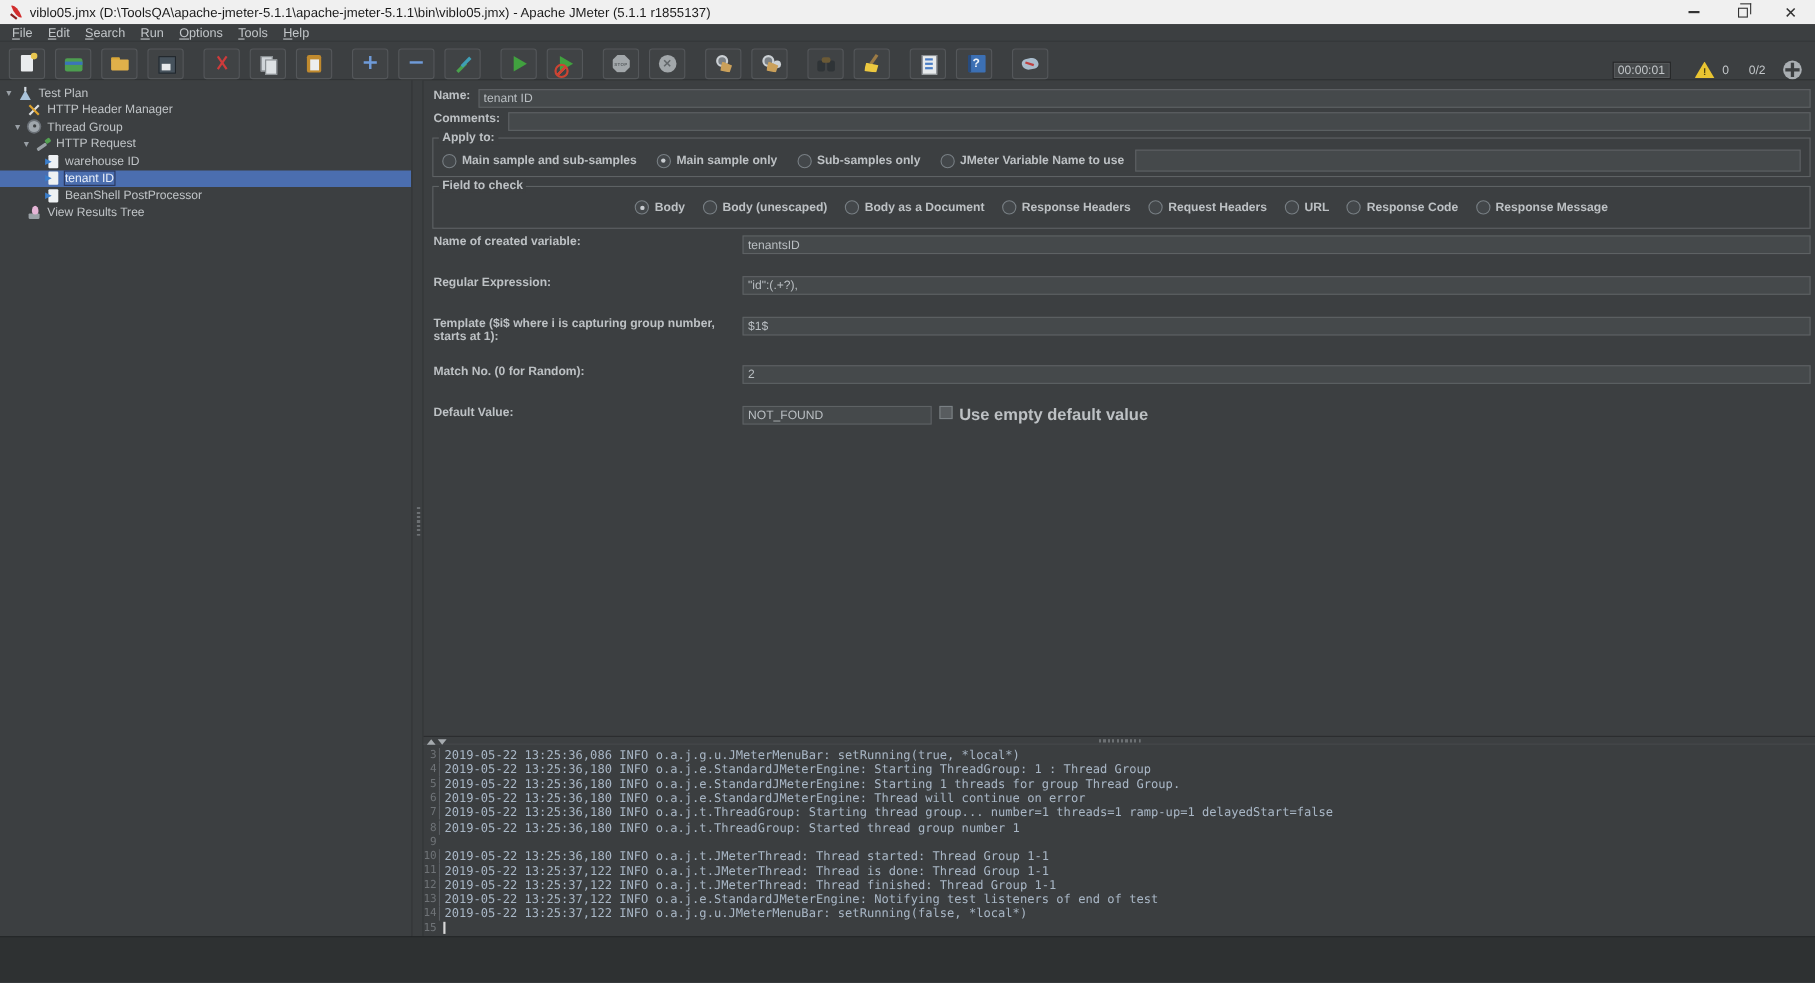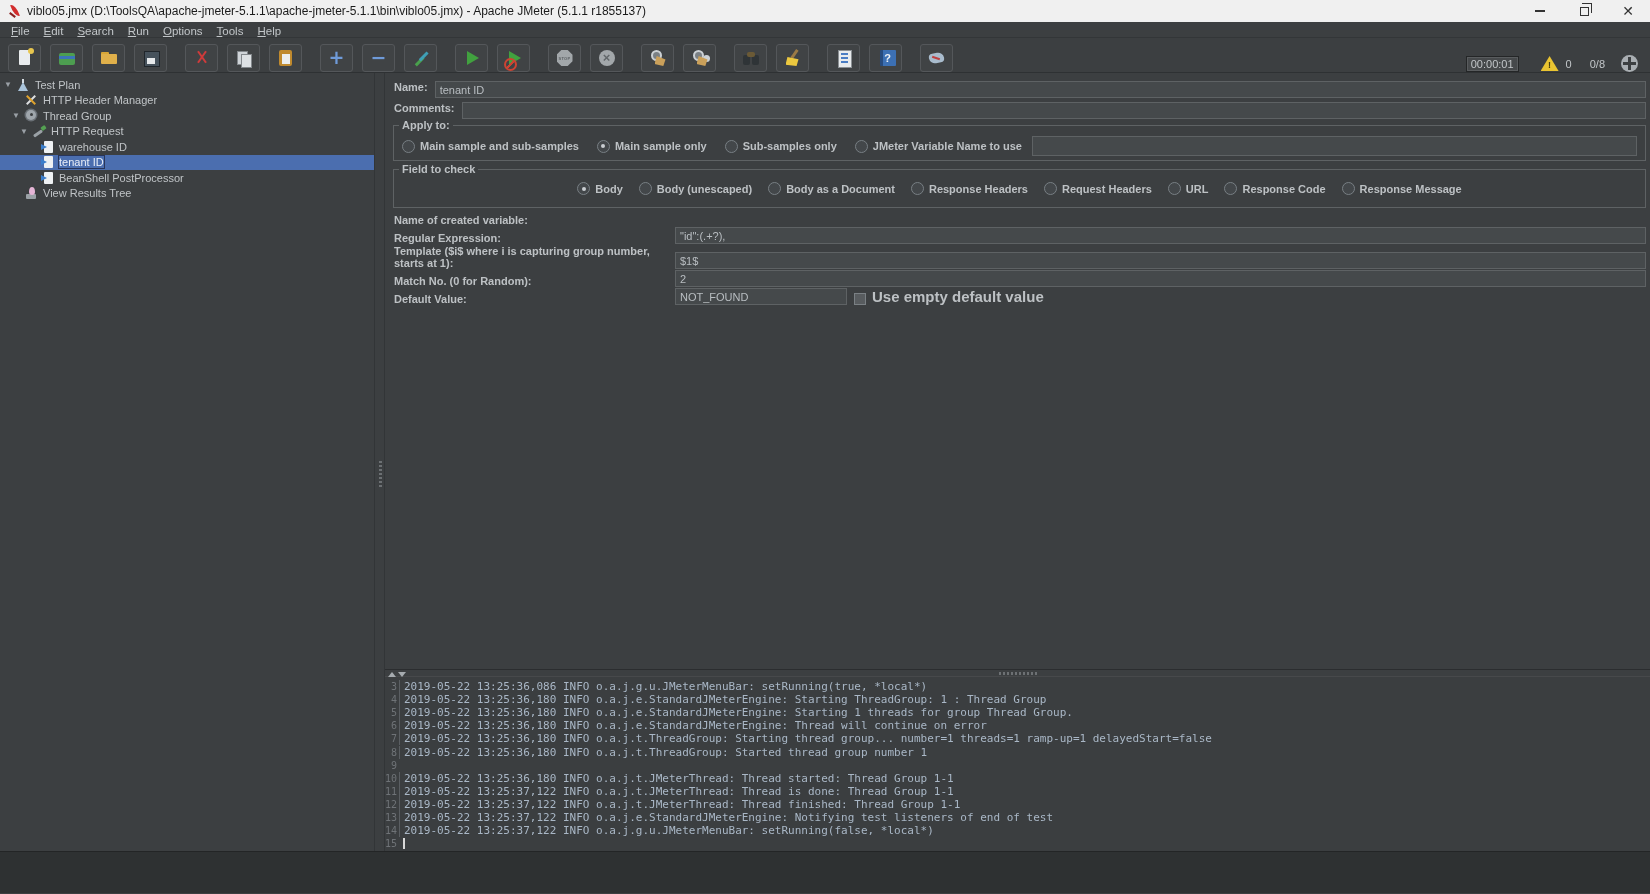--- a/index.html
+++ b/index.html
@@ -118,21 +118,21 @@
   .gb2{margin-top:8px;padding:12px 8px 12px 8px}
   .radio-flex{display:flex;align-items:center}
   .radio-host{display:flex;align-items:center;gap:18px}
   .radio-host.centered{justify-content:center;gap:16px;flex:1}
   .radio-item{display:flex;align-items:center;gap:5px;white-space:nowrap}
   .radio{width:13px;height:13px;border-radius:50%;border:1px solid #787f84;background:#43474a;position:relative;flex:none}
   .radio.on::after{content:'';position:absolute;left:3.5px;top:3.5px;width:4px;height:4px;border-radius:50%;background:#c9cdd1}
   .rlabel{font-size:11px;font-weight:bold;color:#bdc1c4}
   .var-field{height:20px;margin-left:10px}
   .frows{margin-top:6px}
-  .frow{display:flex;align-items:flex-end;margin-bottom:1px}
+  .frow{display:flex;align-items:flex-start;margin-bottom:20px}
   .flabel{width:282px;flex:none;font-size:11px;font-weight:bold;color:#bdc1c4;padding-left:1px}
   .short{width:172px;flex:none}
   .checkbox{width:12px;height:12px;background:#585c5f;border:1px solid #7a8084;margin:0 6px 0 7px;flex:none}
   .cblabel{font-size:15px;font-weight:bold;color:#bdc1c4}
 
   
   .hdivider{height:8px;background:#3c3f41;border-top:1px solid #2b2d2f;border-bottom:1px solid #47494b;position:relative}
   .odt{position:absolute;left:3px;top:1.5px;width:0;height:0;border-left:4px solid transparent;border-right:4px solid transparent;border-bottom:5px solid #a6abaf}
   .odt2{position:absolute;left:13px;top:1.5px;width:0;height:0;border-left:4px solid transparent;border-right:4px solid transparent;border-top:5px solid #a6abaf}
   .hgrip{position:absolute;left:50%;top:2px;width:38px;height:3px;margin-left:-19px;background:repeating-linear-gradient(90deg,#6c7073 0 2px,transparent 2px 4px)}
@@ -241,21 +241,21 @@
         <span class="ic" data-icon="help-icon"></span>
       </span>
         <span class="tbtn on">
         <span class="ic" data-icon="plugins-manager-icon"></span>
       </span>
       </div>
     <div class="tb-right">
       <span class="timer">00:00:01</span>
       <span class="warn"></span>
       <span class="warn-count">0</span>
-      <span class="thread-count">0/8</span>
+      <span class="thread-count">0/2</span>
       <span class="globe"></span>
     </div>
   </div>
 
   <div class="content">
 
     <div class="tree-panel">
 
     <div class="trow" data-d="0">
         <span class="arrow">▼</span>
@@ -378,20 +378,21 @@
                 <span class="rlabel">Response Message</span>
               </label>
               </div>
           </div>
         </div>
 
         <div class="frows">
 
         <div class="frow">
             <span class="flabel">Name of created variable:</span>
+            <input class="tf grow" value="tenantsID" style="">
           </div>
             <div class="frow">
             <span class="flabel">Regular Expression:</span>
             <input class="tf grow" value="&quot;id&quot;:(.+?)," style="">
           </div>
             <div class="frow">
             <span class="flabel">Template ($i$ where i is capturing group number, starts at 1):</span>
             <input class="tf grow" value="$1$" style="">
           </div>
             <div class="frow">

